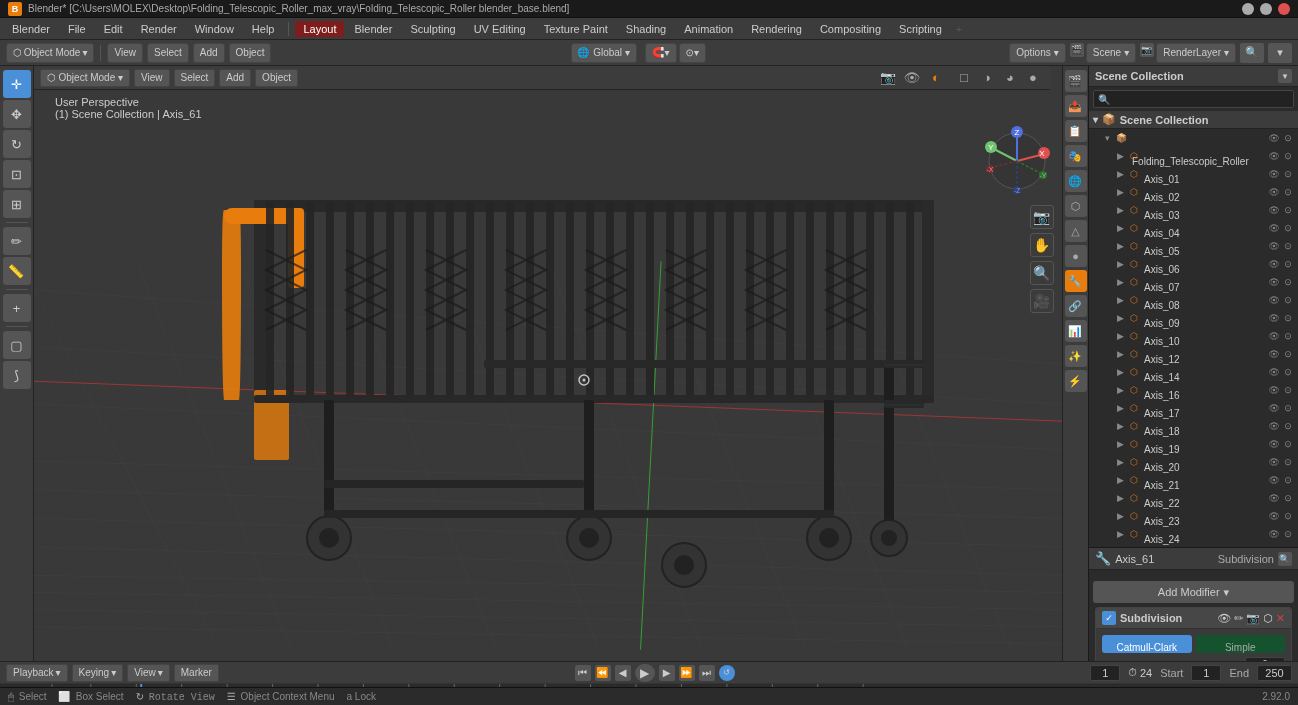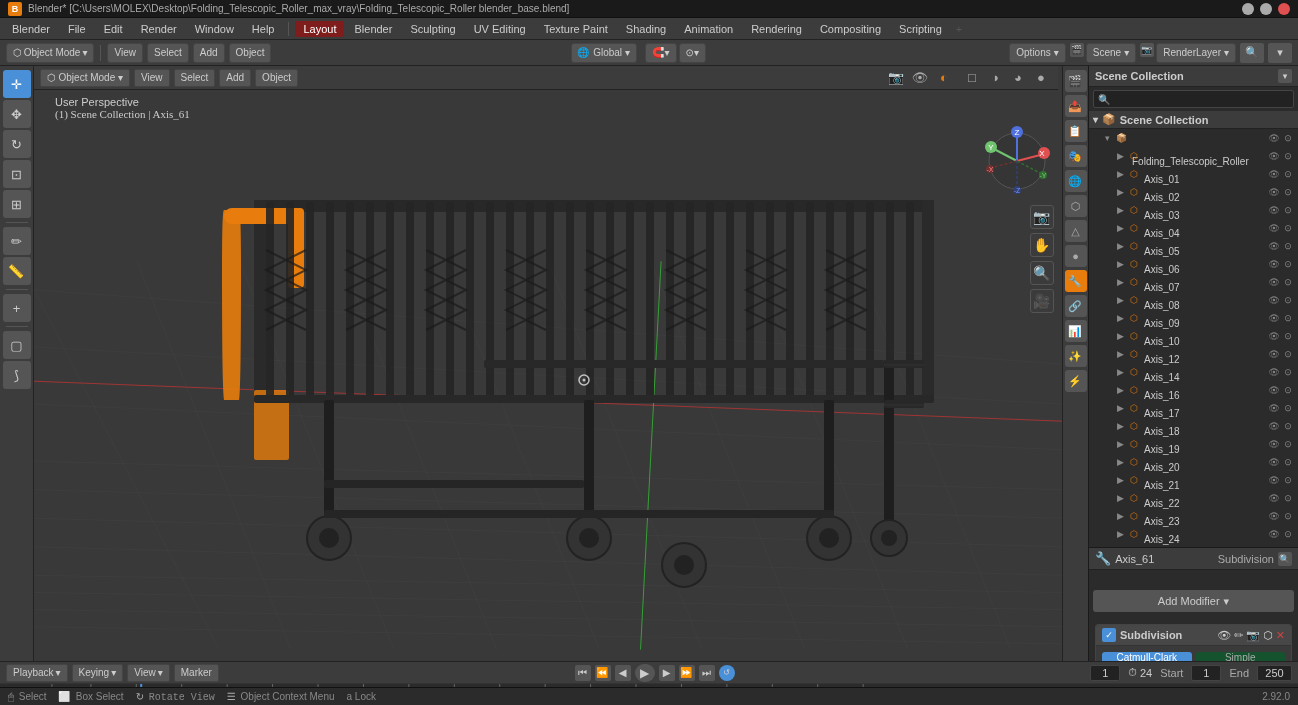--- a/index.html
+++ b/index.html
@@ -250,21 +250,21 @@
       left: 34px;
       right: 236px;
       bottom: 44px;
       background: #393939;
       overflow: hidden;
     }
 
     
     #viewport-header {
       position: absolute;
-      top: 0; left: 0; right: 4px;
+      top: 0; left: 0; right: 12px;
       height: 24px;
       background: #3c3c3c;
       display: flex;
       align-items: center;
       padding: 0 6px;
       gap: 4px;
       border-bottom: 1px solid #222;
       z-index: 10;
     }
     .vp-btn {
@@ -393,21 +393,21 @@
       margin-bottom: 4px;
     }
     .add-modifier-btn {
       width: 100%;
       height: 22px;
       background: #555;
       border-radius: 3px;
       display: flex; align-items: center; justify-content: center;
       cursor: pointer;
       font-size: 11px; color: #ccc;
-      margin: 12px 0;
+      margin: 3px 0;
       border: none;
     }
     .modifier-card {
       background: #3a3a3a;
       border-radius: 3px;
       border: 1px solid #444;
       margin: 4px 2px;
     }
     .modifier-card-header {
       display: flex; align-items: center; gap: 4px;
@@ -421,21 +421,21 @@
     }
     .mod-row {
       display: flex; align-items: center; justify-content: space-between;
       padding: 2px 0;
       font-size: 11px;
     }
     .mod-type-btn {
       flex: 1;
       height: 18px;
       border-radius: 3px;
-      display: flex; align-items: flex-start; justify-content: center;
+      display: flex; align-items: flex-end; justify-content: center;
       font-size: 10px; cursor: pointer;
     }
     .mod-type-btn.active { background: #4a90d9; color: white; }
     .mod-type-btn.inactive { background: #14532d; color: #aaa; }
     .mod-val {
       background: #222;
       border: 1px solid #444;
       border-radius: 2px;
       color: #ccc;
       font-size: 10px;
@@ -576,21 +576,21 @@
         <div class="vp-overlay-btn">□</div>
         <div class="vp-overlay-btn">◑</div>
         <div class="vp-overlay-btn">◕</div>
         <div class="vp-overlay-btn">●</div>
       </div>
     </div>
   </div>
 
   <div id="scene-info">
     <div style="font-size:11px;color:#ccc;">User Perspective</div>
-    <div style="font-size:11px;color:#ccc;font-family:Liberation Serif, serif;">(1) Scene Collection | Axis_61</div>
+    <div style="font-size:11px;color:#ccc;">(1) Scene Collection | Axis_61</div>
   </div>
 
   <div id="scene-3d">
     <svg id="grid-canvas" width="100%" height="100%">
 
       <rect width="100%" height="100%" fill="#393939"></rect>
 
       <g stroke="#484848" stroke-width="0.5" opacity="0.6">
         <line x1="0" y1="45%" x2="100%" y2="55%"></line>
         <line x1="0" y1="35%" x2="100%" y2="48%"></line>

